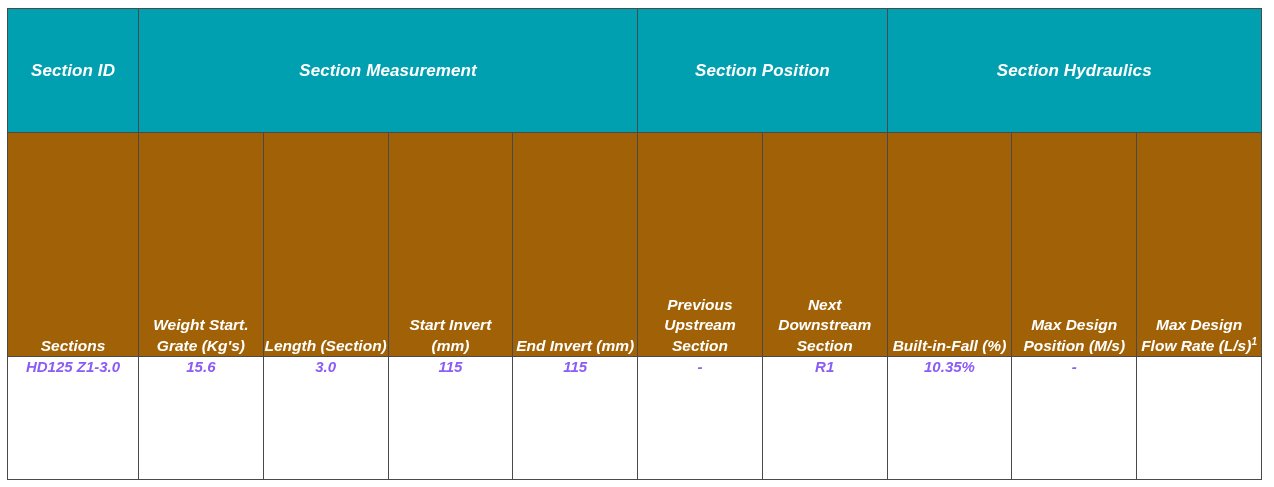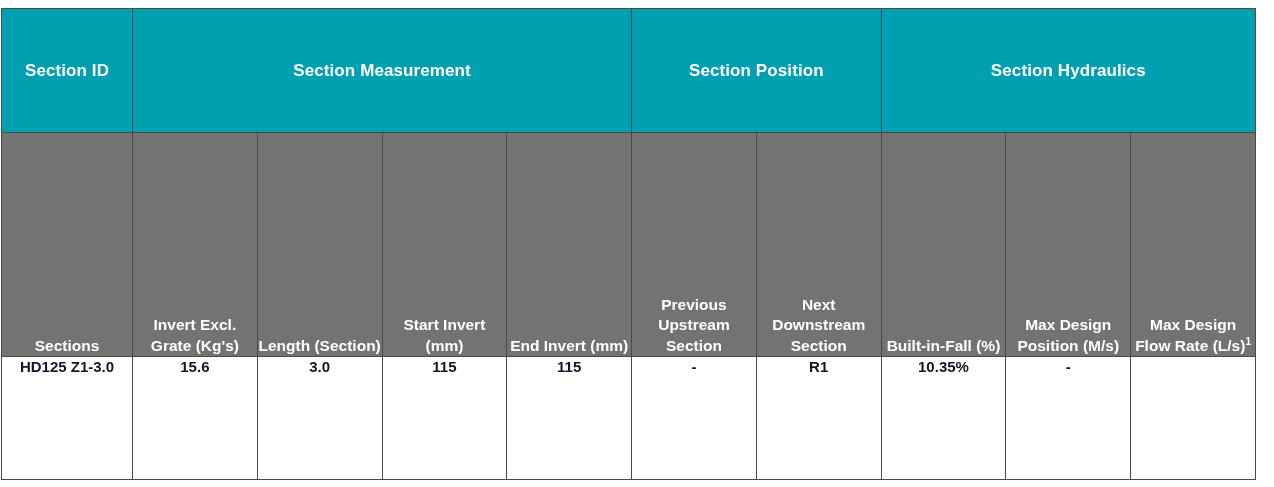--- a/index.html
+++ b/index.html
@@ -9,24 +9,25 @@
   }
   body {
     width: 1274px;
     height: 487px;
     font-family: "Liberation Sans", sans-serif;
     overflow: hidden;
   }
 
   .table-wrap {
     position: absolute;
-    left: 1px;
+    left: 7px;
     top: 8px;
     width: 1255px;
     height: 468px;
+    font-style: italic;
   }
 
   table.data-table {
     border-collapse: collapse;
     table-layout: fixed;
     width: 1255px;
   }
 
   table.data-table th,
   table.data-table td {
@@ -42,40 +43,40 @@
     font-size: 17px;
     font-weight: bold;
     text-align: center;
     vertical-align: middle;
     height: 123px;
     letter-spacing: 0.1px;
   }
 
   
   th.col-head {
-    background: #737373;
+    background: #a16207;
     color: #ffffff;
     font-size: 15.5px;
     font-weight: bold;
     text-align: center;
     vertical-align: bottom;
     height: 223px;
     padding-bottom: 26px;
     line-height: 1.32;
   }
   th.col-head sup {
     font-size: 10px;
     vertical-align: super;
     line-height: 0;
   }
 
   
   td.body-cell {
     background: #ffffff;
-    color: #0f172a;
+    color: #8b5cf6;
     font-size: 15px;
     font-weight: bold;
     text-align: center;
     vertical-align: top;
     height: 122px;
     padding-top: 15px;
     line-height: 1.38;
   }
 
   
@@ -97,21 +98,21 @@
   <table class="data-table">
     <thead>
       <tr>
         <th class="group-head w-sections" colspan="1">Section ID</th>
         <th class="group-head" colspan="4">Section Measurement</th>
         <th class="group-head" colspan="2">Section Position</th>
         <th class="group-head" colspan="3">Section Hydraulics</th>
       </tr>
       <tr>
         <th class="col-head w-sections">Sections</th>
-        <th class="col-head w-weight">Invert Excl. Grate (Kg's)</th>
+        <th class="col-head w-weight">Weight Start. Grate (Kg's)</th>
         <th class="col-head w-length">Length (Section)</th>
         <th class="col-head w-start">Start Invert (mm)</th>
         <th class="col-head w-end">End Invert (mm)</th>
         <th class="col-head w-prev">Previous Upstream Section</th>
         <th class="col-head w-next">Next Downstream Section</th>
         <th class="col-head w-fall">Built-in-Fall (%)</th>
         <th class="col-head w-velocity">Max Design Position (M/s)</th>
         <th class="col-head w-flow"><span>Max Design Flow Rate (L/s)</span><sup>1</sup></th>
       </tr>
     </thead>

